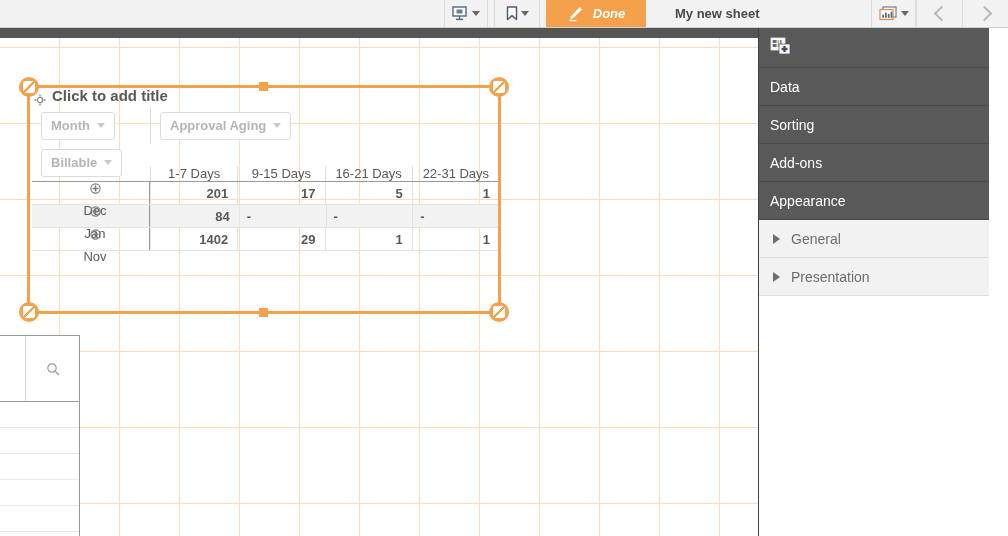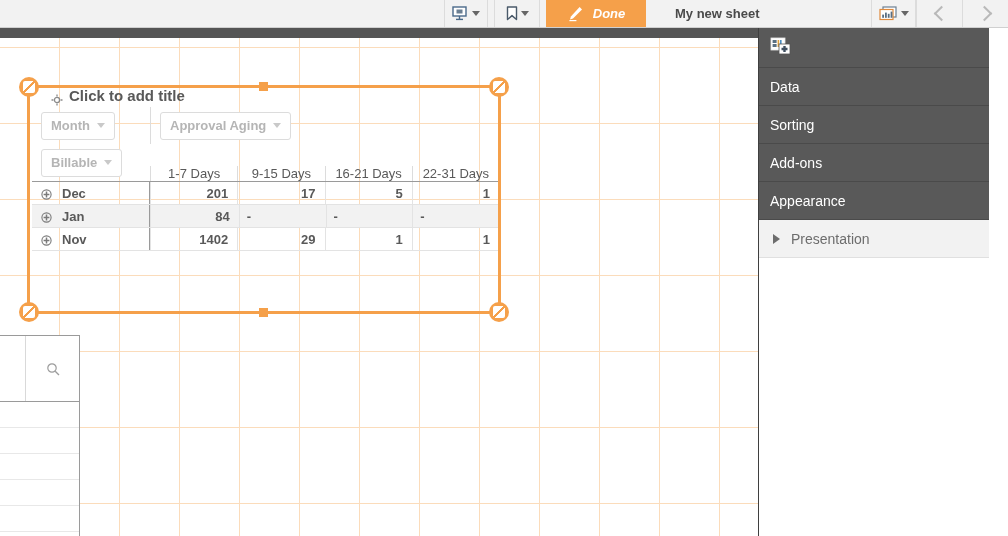--- a/index.html
+++ b/index.html
@@ -178,21 +178,21 @@
 
   
   #object-body {
     position: absolute;
     left: 0; top: 0;
     width: 470px; height: 225px;
     overflow: hidden;
   }
   #obj-title {
     position: absolute;
-    left: 22px; top: 0;
+    left: 5px; top: 0;
     display: flex;
     align-items: center;
     gap: 6px;
     font-size: 15px;
     font-weight: bold;
     color: #595959;
     white-space: nowrap;
   }
   .move-icon {
     display: inline-block;
@@ -274,25 +274,26 @@
     border-bottom: 1px solid #e3e3e3;
   }
   .pv-datarow.alt { background: #f2f2f2; }
   .pv-rowhead {
     width: 118px;
     box-sizing: border-box;
     display: flex;
     align-items: center;
     gap: 10px;
     padding-left: 9px;
-    font-weight: bold;
+    font-weight: normal;
     font-size: 13px;
     color: #595959;
     border-right: 1px solid #9a9a9a;
     cursor: pointer;
+    flex-direction: column;
   }
   .expand {
     display: inline-block;
     width: 11px; height: 11px;
     position: relative;
     flex: 0 0 auto;
   }
   .pv-cell {
     flex: 1 1 0;
     box-sizing: border-box;
@@ -626,15 +627,19 @@
   </div>
   <div class="panel-sec">
     <span>Add-ons</span>
   </div>
   <div class="panel-sec">
     <span>Appearance</span>
   </div>
 
   <div class="panel-sub">
     <span class="tri"></span>
+    <span>General</span>
+  </div>
+  <div class="panel-sub">
+    <span class="tri"></span>
     <span>Presentation</span>
   </div>
 </div>
 
 </body></html>

